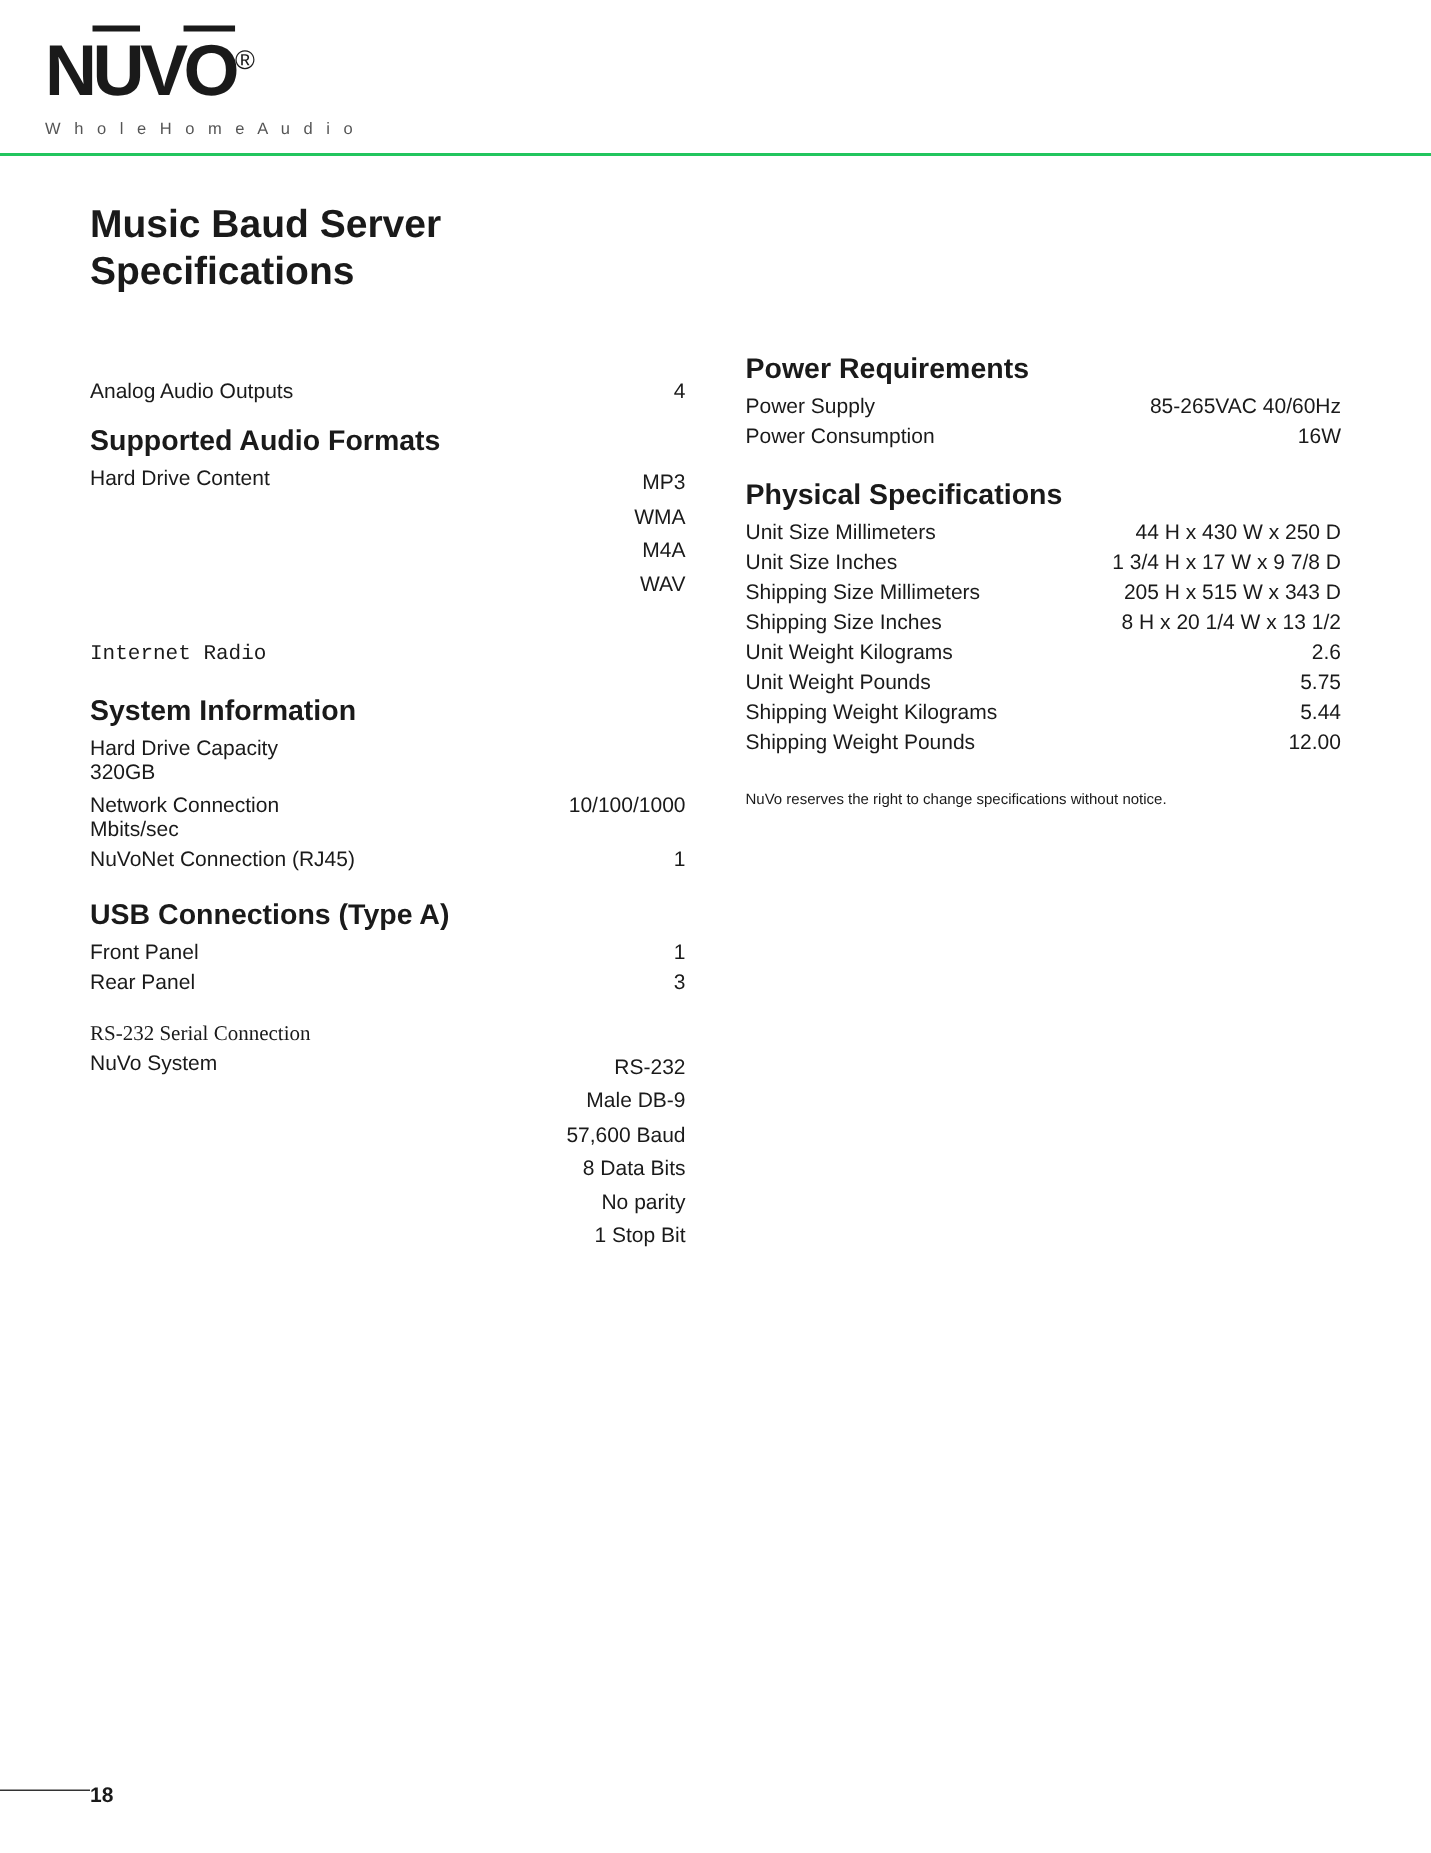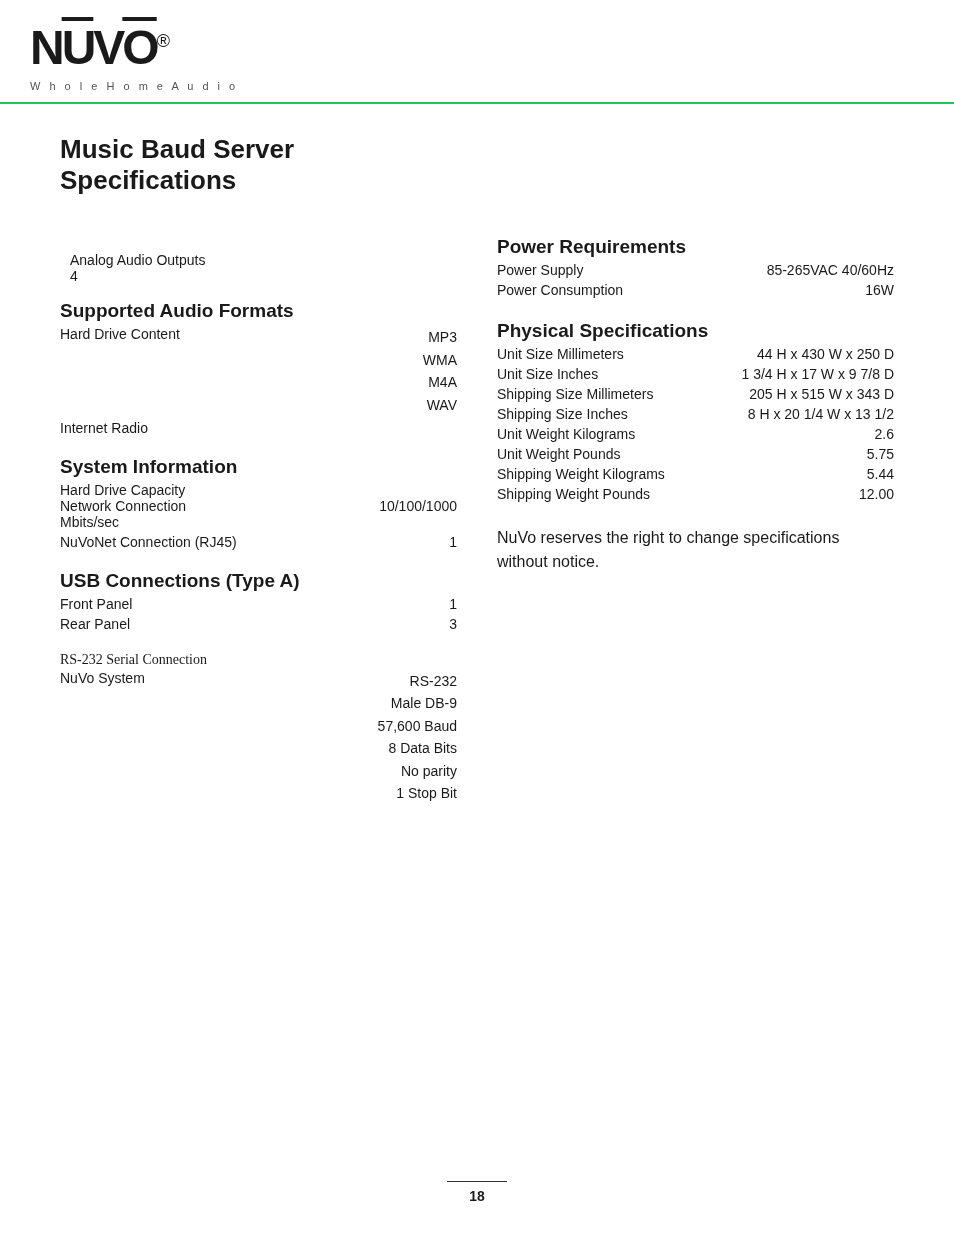--- a/index.html
+++ b/index.html
@@ -89,38 +89,36 @@
       justify-content: flex-end;
       margin-bottom: 4px;
     }
     .multiline-right {
       text-align: right;
       line-height: 1.6;
     }
 
     .section-gap {
       margin-top: 16px;
-      flex-direction: column;
     }
 
     .note-text {
-      font-size: 16px;
+      font-size: 10px;
       line-height: 1.5;
       margin-top: 24px;
       color: #1a1a1a;
     }
 
     
     .page-footer {
       position: absolute;
       bottom: 30px;
       left: 0;
       right: 0;
       display: flex;
-      flex-direction: column;
       align-items: center;
       text-align: center;
     }
     .footer-rule {
       width: 60px;
       border: none;
       border-top: 1.5px solid #333;
       margin-bottom: 6px;
     }
     .footer-page-num {
@@ -169,28 +167,29 @@
         <div class="section-header">Supported Audio Formats</div>
         <div class="spec-row-multi">
           <span class="spec-label">Hard Drive Content</span>
           <div class="multiline-right">
             <div>MP3</div>
             <div>WMA</div>
             <div>M4A</div>
             <div>WAV</div>
           </div>
         </div>
-        <div class="spec-row-multi" style="margin-top:4px;">
+        <div class="spec-row-multi" style="margin-top:28px;font-family:Liberation Mono, monospace;">
           <span class="spec-label">Internet Radio</span>
         </div>
       </div>
 
       <div class="section-gap" style="margin-top:20px;">
         <div class="section-header">System Information</div>
         <div style="margin-bottom:0px;">Hard Drive Capacity</div>
+        <div style="margin-bottom:6px;">320GB</div>
         <div class="spec-row">
           <span>
             <span>Network Connection</span><br>
             <span>Mbits/sec</span>
           </span>
           <span class="spec-value">10/100/1000</span>
         </div>
         <div class="spec-row">
           <span class="spec-label">NuVoNet Connection (RJ45)</span>
           <span class="spec-value">1</span>

